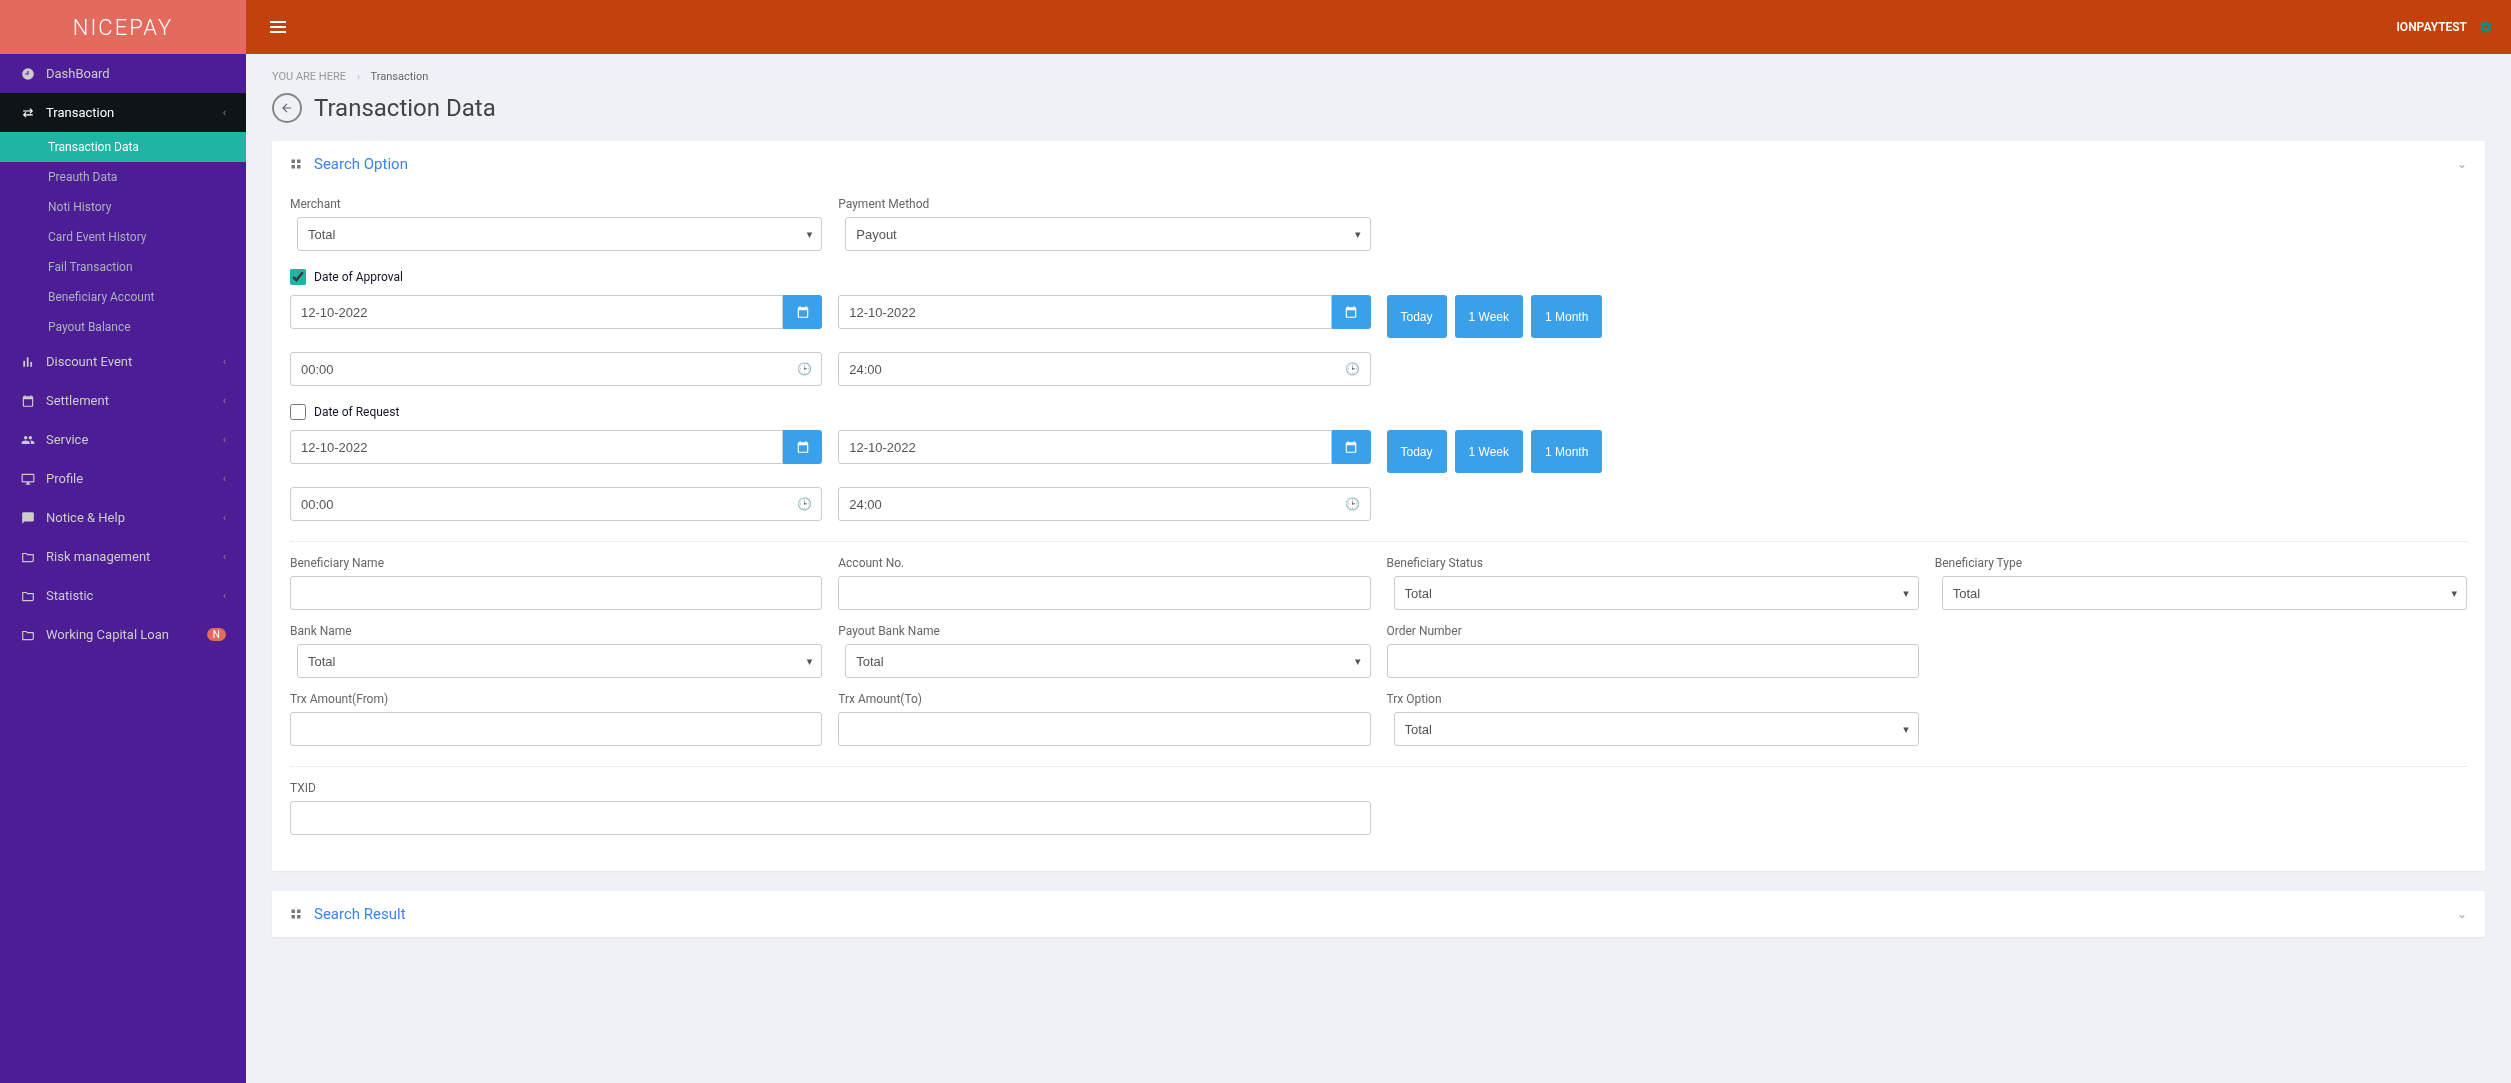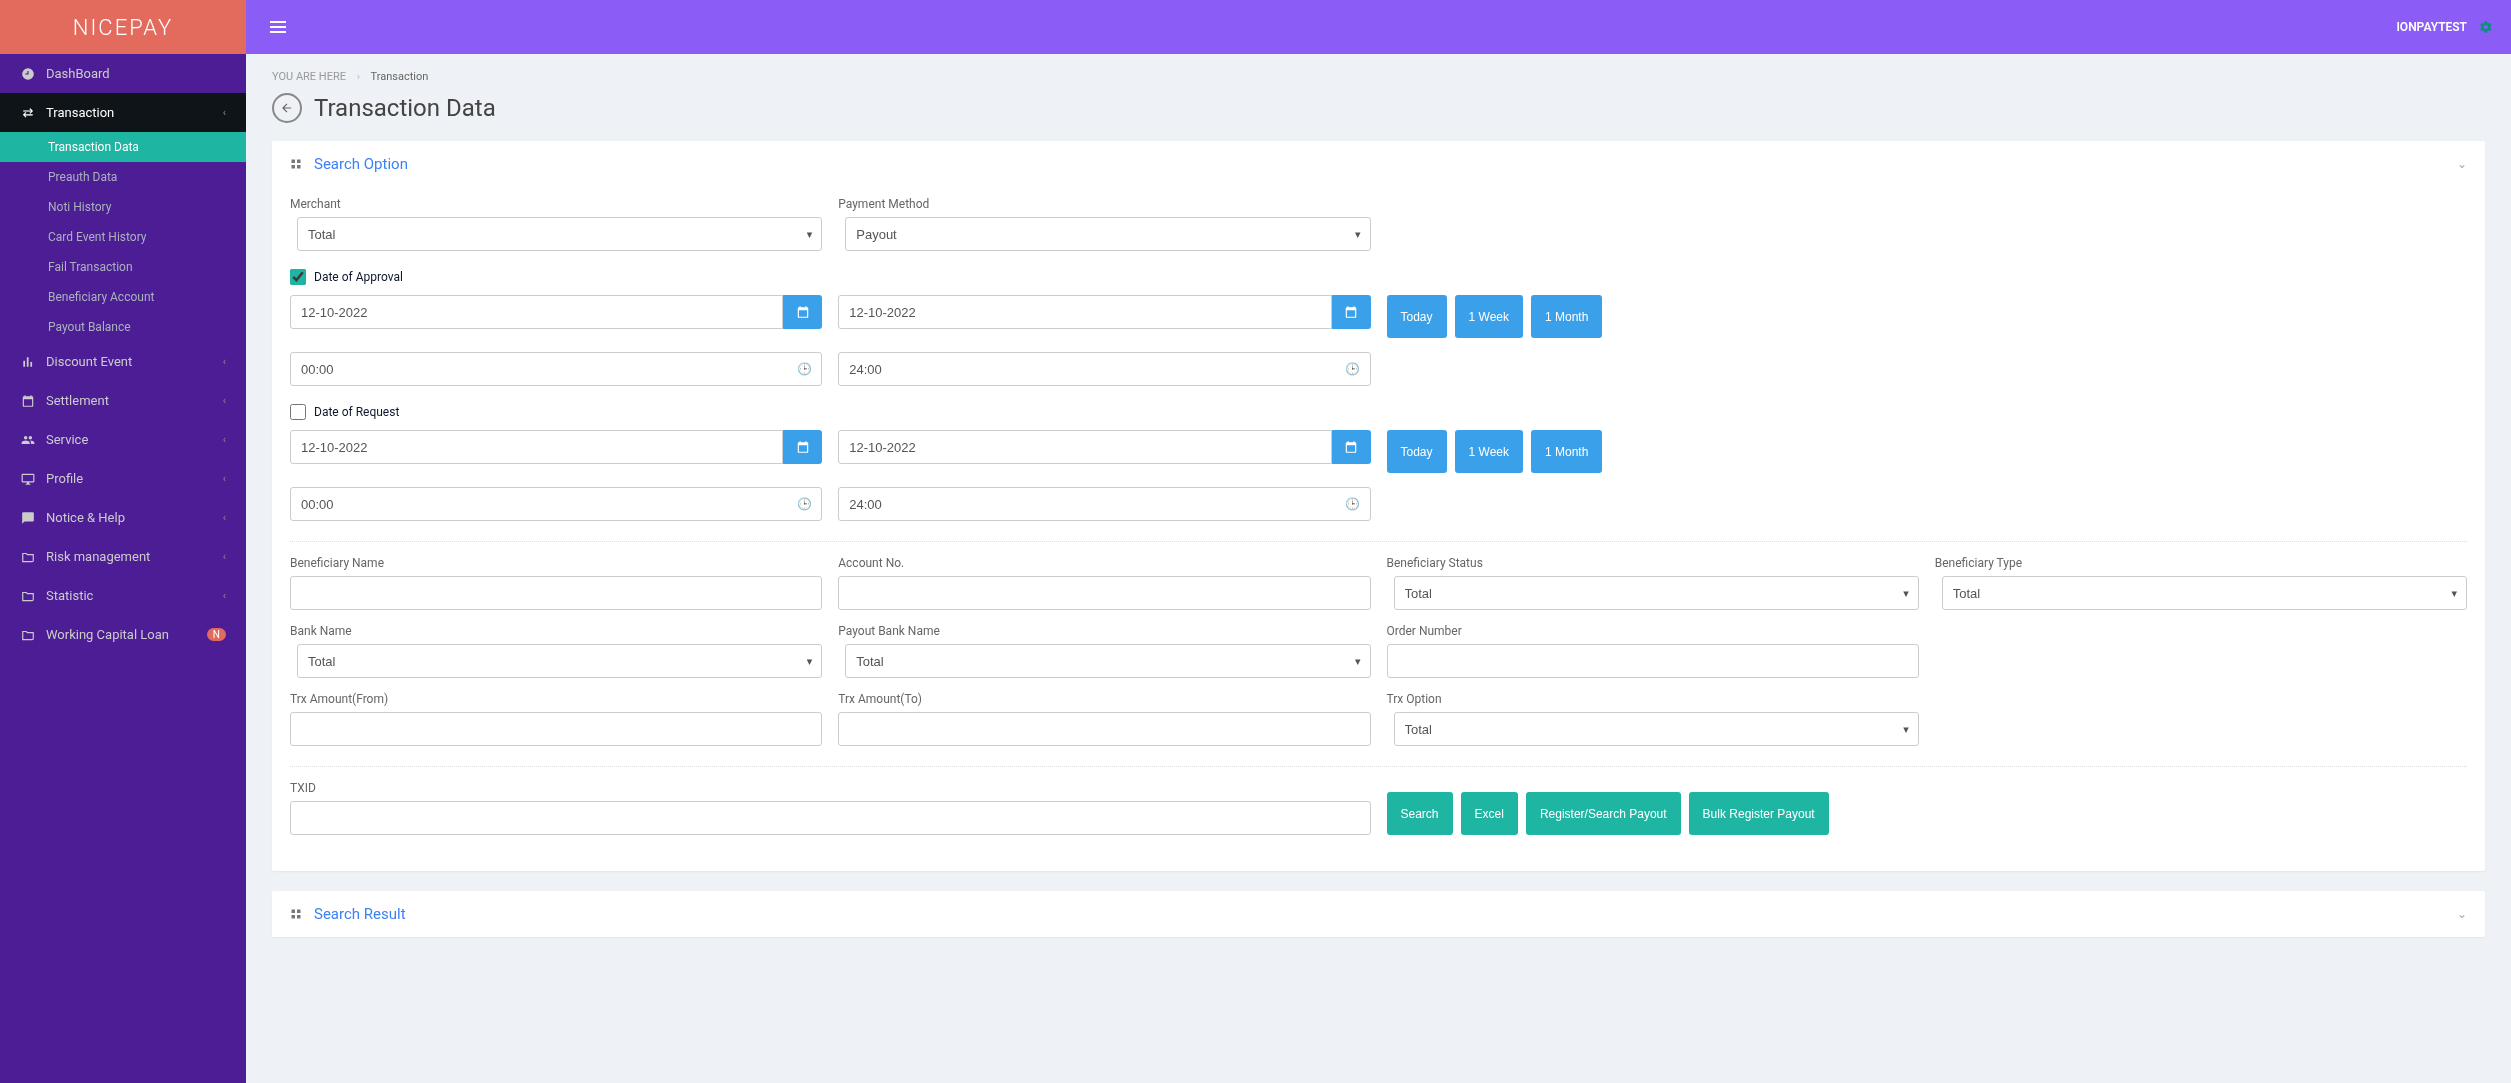--- a/index.html
+++ b/index.html
@@ -1,17 +1,17 @@
 <!DOCTYPE html>
 <html><head>
 <meta charset="utf-8">
 <style>
 * { box-sizing: border-box; margin: 0; padding: 0; }
 body { font-family: -apple-system, BlinkMacSystemFont, "Segoe UI", Roboto, Arial, sans-serif; font-size: 13px; color: #555; background: #eef1f5; }
-.topbar { height: 54px; background: #8b5cf6; display: flex; align-items: center; gap: 12px; }
+.topbar { height: 54px; background: #c2410c; display: flex; align-items: center; gap: 12px; }
 .brand { width: 246px; height: 54px; background: #e36b5e; display: flex; align-items: center; justify-content: center; color: #fff; font-size: 22px; font-weight: 300; letter-spacing: 2px; }
 .hamburger { width: 40px; height: 54px; display: flex; align-items: center; justify-content: center; cursor: pointer; }
 .hamburger span, .hamburger span::before, .hamburger span::after { content:""; display:block; width:16px; height:2px; background:#fff; position:relative; }
 .hamburger span::before { position:absolute; top:-5px; }
 .hamburger span::after { position:absolute; top:5px; }
 .topbar-right { margin-left:auto; display:flex; align-items:center; padding-right:18px; color:#fff; font-size:12px; font-weight:600; }
 .gear { margin-left:12px; cursor:pointer; color:#0c8f80; }
 .layout { display:flex; min-height: calc(100vh - 54px); }
 .sidebar { width:246px; background:#4c1d95; color:#aab2bd; }
 .sidebar a { display:flex; align-items:center; padding:12px 20px; color:#ccc; text-decoration:none; font-size:13px; cursor:pointer; position:relative; }
@@ -389,28 +389,20 @@
           </div>
         </div>
 
         <hr class="sep">
 
         <div class="row">
           <div class="col col-h">
             <label class="fld">TXID</label>
             <input class="input" style="">
           </div>
-          <div class="col col-h" style="display:flex;align-items:flex-end;">
-            <div class="action-row">
-              <button class="btn btn-teal">Search</button>
-              <button class="btn btn-teal">Excel</button>
-              <button class="btn btn-teal">Register/Search Payout</button>
-              <button class="btn btn-teal">Bulk Register Payout</button>
-            </div>
-          </div>
         </div>
 
       </div>
     </div>
 
     <div class="panel">
       <div class="panel-head">
         <span class="picon">
           <svg width="12" height="12" viewBox="0 0 24 24" fill="currentColor">
               <rect x="3" y="3" width="7" height="7"></rect>

